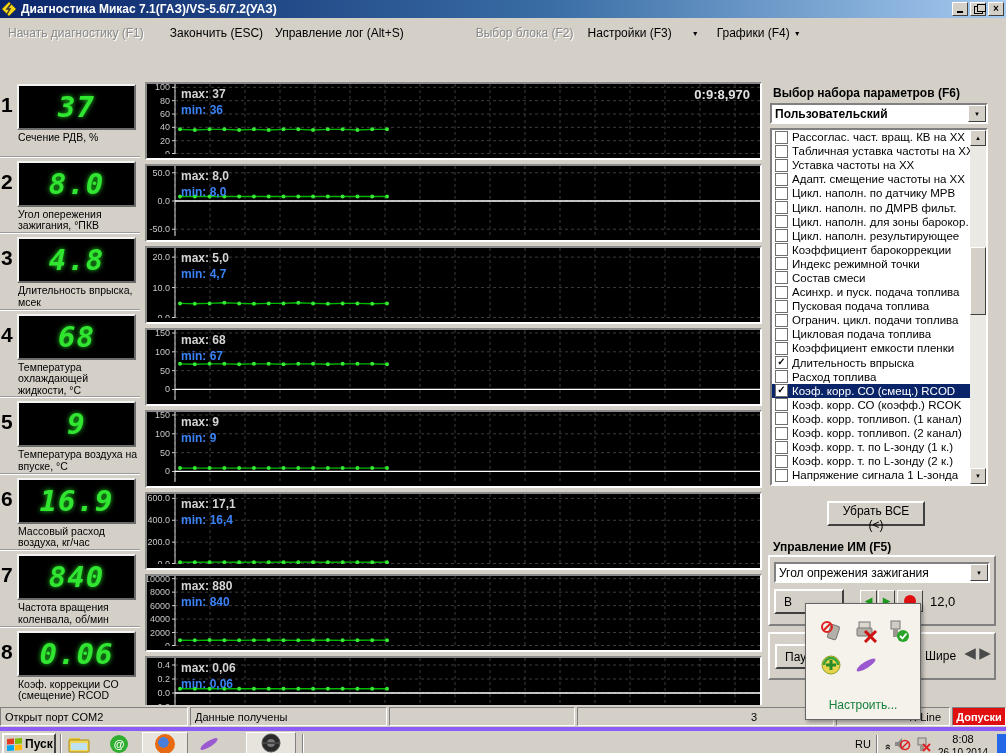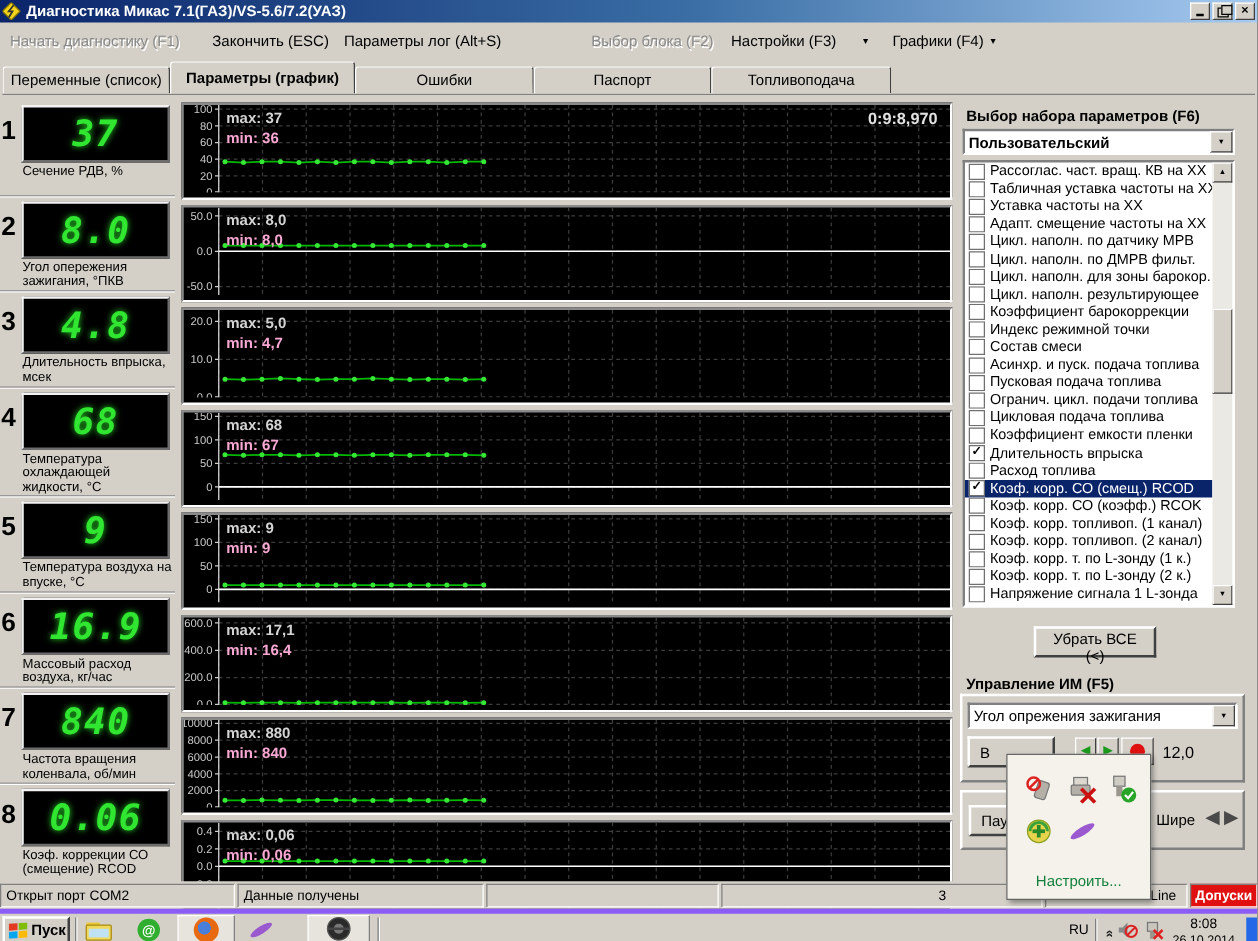--- a/index.html
+++ b/index.html
@@ -37,21 +37,21 @@
   .gnum{position:absolute;left:1px;top:13px;font-weight:bold;font-size:21px;}
   .led{margin:4px 4px 0 17px;height:42px;background:#000;border:2px solid;border-color:#f2f2f2 #6c6c6c #6c6c6c #f2f2f2;
     display:flex;align-items:center;justify-content:center;}
   .digits{font-family:"DejaVu Sans Mono",monospace;font-weight:bold;font-style:italic;font-size:29px;
     color:#30e630;letter-spacing:1px;text-shadow:0 0 5px rgba(48,255,48,.8);}
   .glabel{margin:2px 2px 0 18px;font-size:10.5px;line-height:11.5px;}
   
   #charts{position:absolute;left:145px;top:6px;width:617px;display:flex;flex-direction:column;gap:4px;}
   .chart-box{height:74px;background:#000;border:2px solid;border-color:#8a8a8a #fff #fff #8a8a8a;position:relative;overflow:hidden;box-sizing:content-box;}
   .cmax{position:absolute;left:34px;top:3px;color:#d4d4d4;font-weight:bold;font-size:12px;}
-  .cmin{position:absolute;left:34px;top:19px;color:#f9a8d4;font-weight:bold;font-size:12px;}
+  .cmin{position:absolute;left:34px;top:19px;color:#3b82f6;font-weight:bold;font-size:12px;}
   .ctime{position:absolute;right:10px;top:3px;color:#e2e2e2;font-weight:bold;font-size:13px;}
   
   .rightpanel{position:absolute;left:765px;top:0;width:241px;height:629px;}
   .rp-title{position:absolute;left:8px;top:10px;font-weight:bold;font-size:12px;}
   .combo{background:#fff;border:2px solid;border-color:#808080 #fff #fff #808080;display:flex;align-items:center;box-sizing:border-box;}
   .combo-a{position:absolute;left:5px;top:27px;width:218px;height:21px;}
   .combo-text{padding-left:3px;font-size:12px;white-space:nowrap;overflow:hidden;}
   .bold{font-weight:bold;}
   .combo-btn{margin-left:auto;width:16px;height:15px;background:#d4d0c8;border:1px solid;border-color:#fff #404040 #404040 #fff;
     font-size:6px;display:flex;align-items:center;justify-content:center;flex:none;}
@@ -137,39 +137,32 @@
       <span class="wbtn">
           <span class="restore-glyph"></span>
         </span>
       <span class="wbtn">×</span>
     </span>
   </div>
 
   <div class="menubar">
     <span class="mi disabled m1">Начать диагностику (F1)</span>
     <span class="mi m2">Закончить (ESC)</span>
-    <span class="mi m3">Параметры лог (Alt+S)</span>
+    <span class="mi m3">Управление лог (Alt+S)</span>
     <span class="mi disabled m4">Выбор блока (F2)</span>
     <span class="mi m5">
       <span>Настройки (F3)</span>
       <span class="caret">▼</span>
     </span>
     <span class="mi">
       <span>Графики (F4)</span>
       <span class="caret">▼</span>
     </span>
   </div>
 
-  <div class="tabbar">
-    <div class="tab t1">Переменные (список)</div>
-    <div class="tab t2 active">Параметры (график)</div>
-    <div class="tab t3">Ошибки</div>
-    <div class="tab t4">Паспорт</div>
-    <div class="tab t5">Топливоподача</div>
-  </div>
 
   <div class="main">
     <div id="gauges">
         <div class="gauge-row">
           <div class="gnum">1</div>
           <div class="led">
             <span class="digits">37</span>
           </div>
           <div class="glabel">Сечение РДВ, %</div>
         </div>

